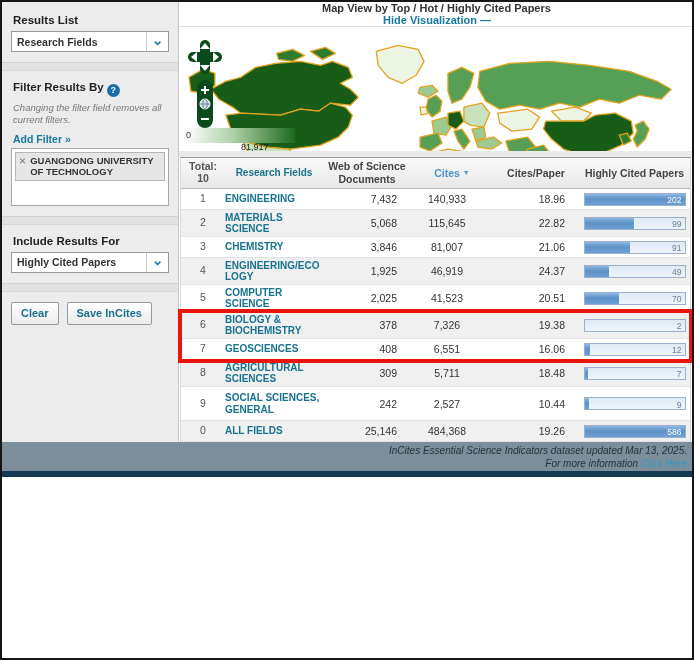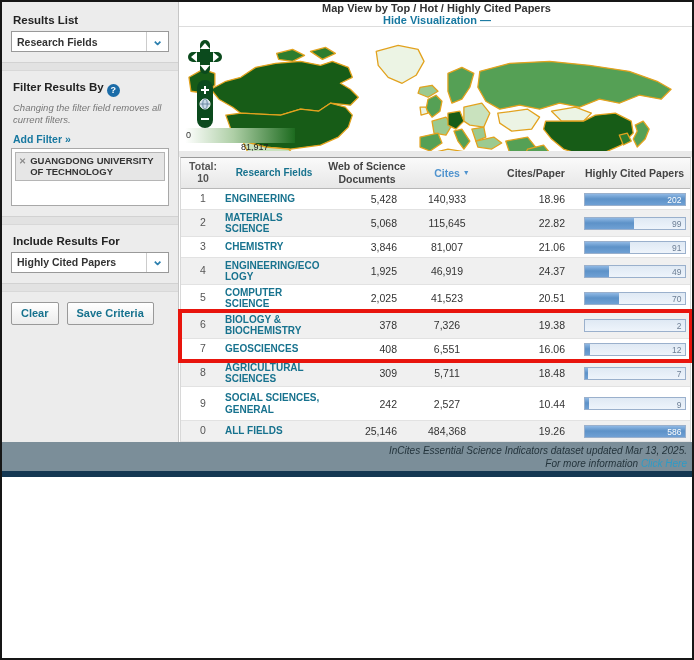--- a/index.html
+++ b/index.html
@@ -106,21 +106,21 @@
       <div class="side-title">Include Results For</div>
       <div class="dropdown">
         <span class="dd-label">Highly Cited Papers</span>
         <span class="dd-btn">⌄</span>
       </div>
 
       <div class="divider"></div>
 
       <div class="btn-row">
         <div class="btn">Clear</div>
-        <div class="btn">Save Criteria</div>
+        <div class="btn">Save InCites</div>
       </div>
     </div>
 
     <div class="main">
 
       <div class="map-header">
         <span class="map-title">Map View by Top / Hot / Highly Cited Papers</span>
         <span class="hide-link">
           <span>Hide Visualization</span>
           <span class="minus">—</span>
@@ -236,21 +236,21 @@
               <span>Cites</span>
               <span class="sort-arrow">▼</span>
             </div>
             <div class="c-cpp">Cites/Paper</div>
             <div class="c-hcp">Highly Cited Papers</div>
           </div>
 
           <div class="trow h1">
             <div class="c-rank">1</div>
             <div class="c-field">ENGINEERING</div>
-            <div class="c-docs">5,428</div>
+            <div class="c-docs">7,432</div>
             <div class="c-cites">140,933</div>
             <div class="c-cpp">18.96</div>
             <div class="c-hcp">
                 <div class="bar-track">
                   <div class="bar-fill" style="width: 100%;"></div>
                   <span class="bar-label on-fill">202</span>
                 </div>
               </div>
           </div>
           <div class="trow alt h2">

